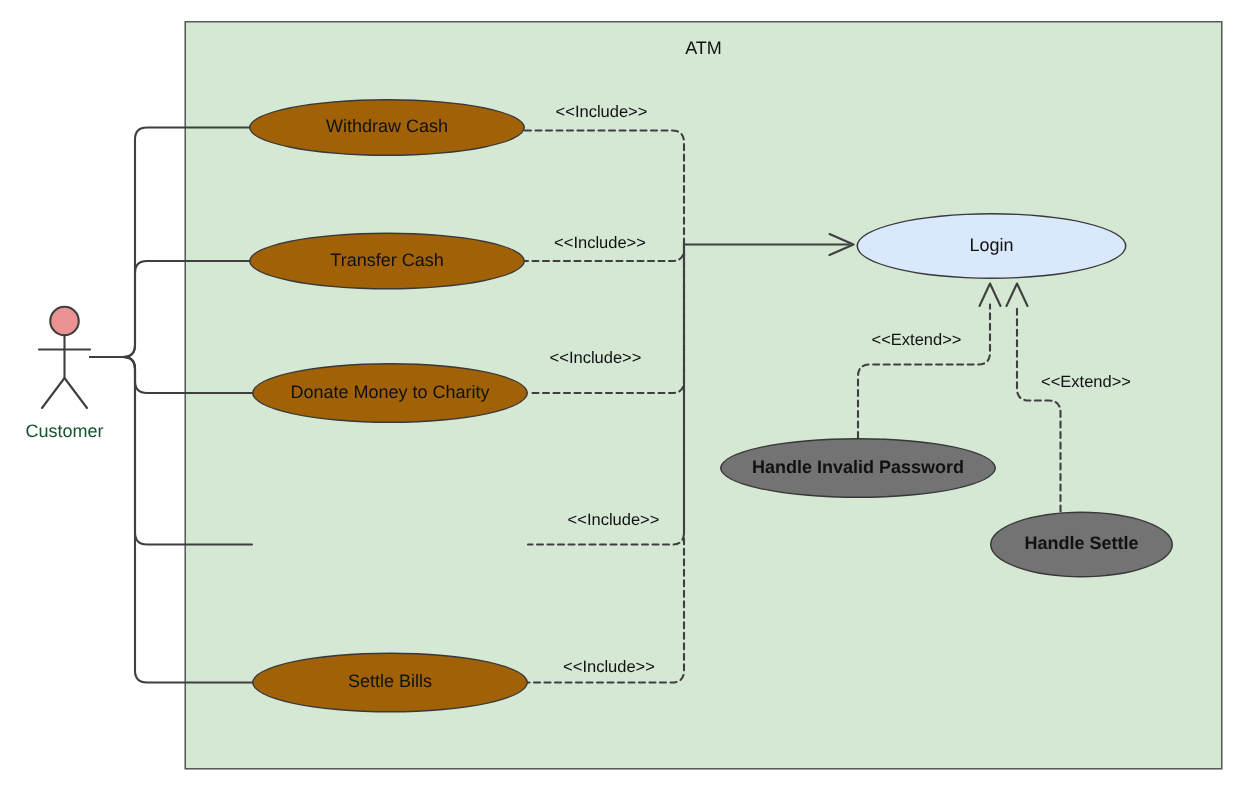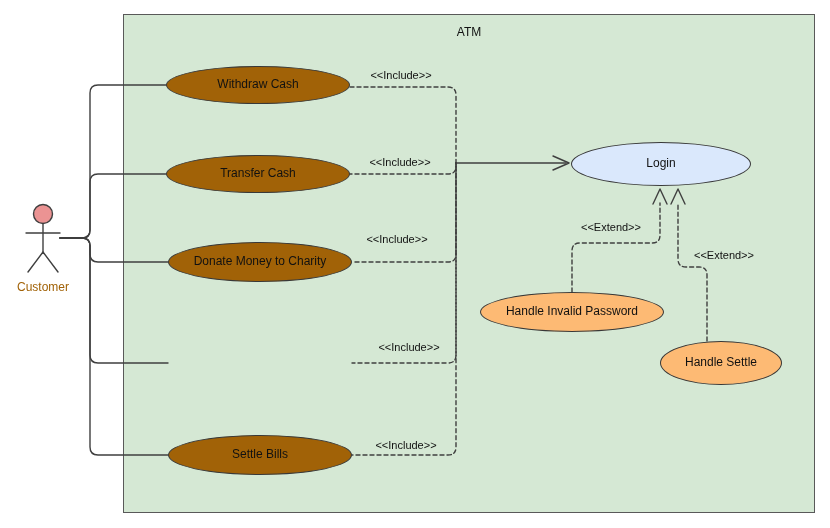--- a/index.html
+++ b/index.html
@@ -20,28 +20,28 @@
     position:absolute; left:0; top:0; width:830px; height:528px;
   }
   .uc {
     position:absolute; box-sizing:border-box;
     border:1.4px solid #383838; border-radius:50%;
     display:flex; align-items:center; justify-content:center;
     font-size:12px; color:#111111; text-align:center; line-height:1.1;
   }
   .uc-yellow { background:#a16207; }
   .uc-blue   { background:#DAE8FC; }
-  .uc-pink   { background:#fdba74; }
+  .uc-pink   { background:#737373;font-weight:bold; }
   .edge-label {
     position:absolute; transform:translate(-50%,-50%);
     font-size:11px; color:#111111; white-space:nowrap;
   }
   .actor-label {
     position:absolute; left:43px; top:280px; transform:translateX(-50%);
-    font-size:12px; color:#a16207; white-space:nowrap;
+    font-size:12px; color:#14532d; white-space:nowrap;
   }
 </style>
 </head>
 <body>
 
 <div class="canvas">
 
   <div class="boundary">
     <div class="boundary-title">ATM</div>
   </div>

